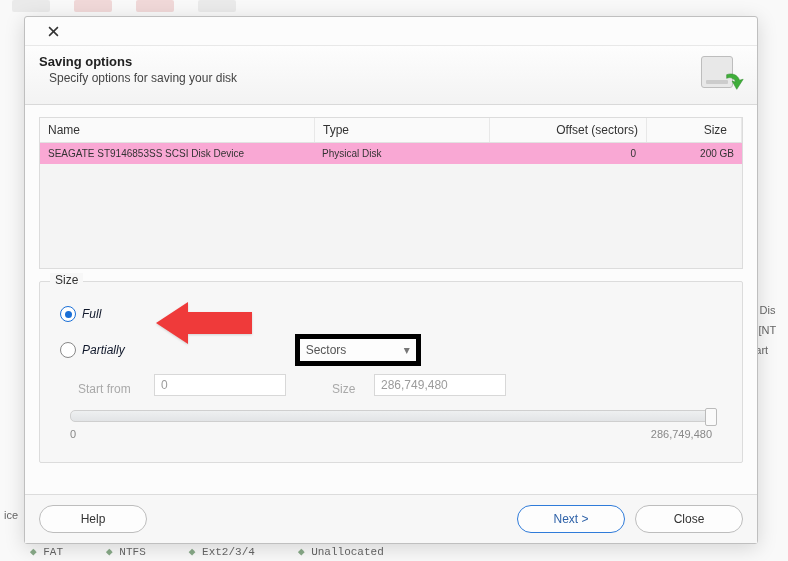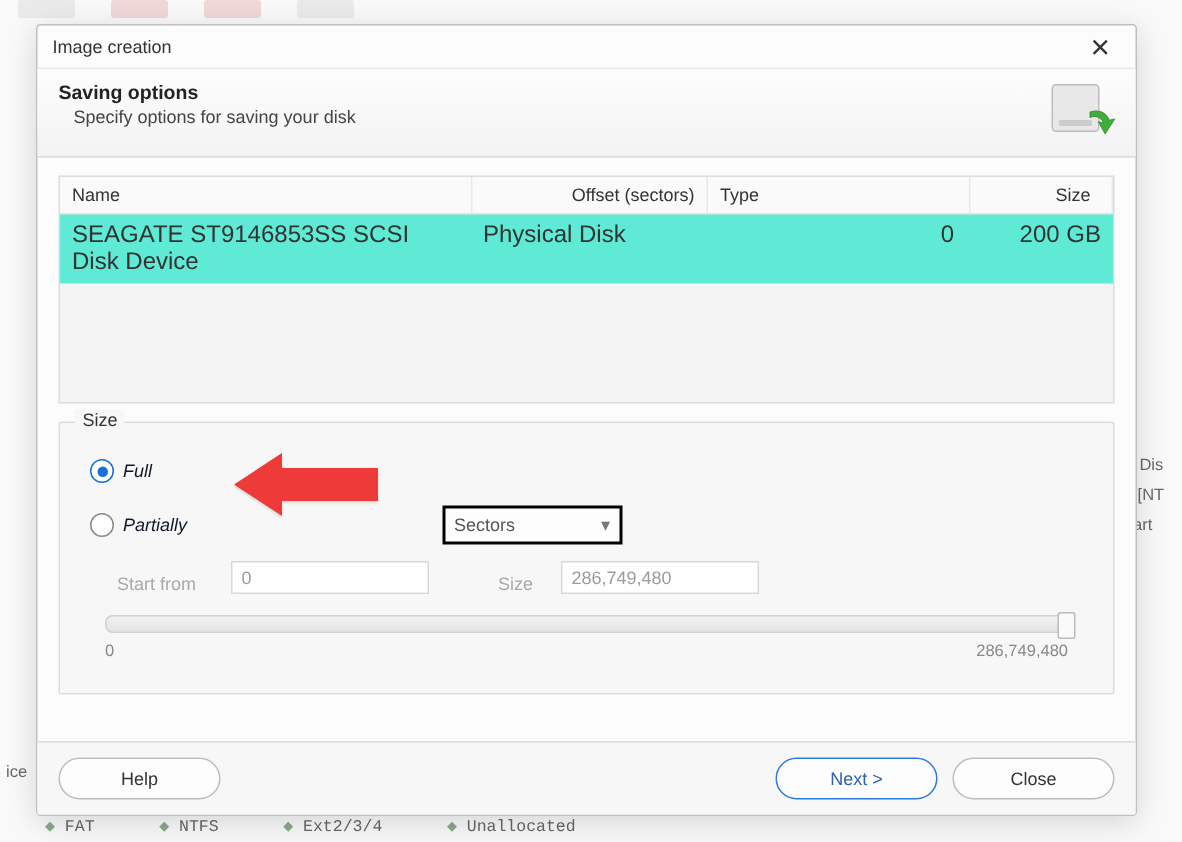--- a/index.html
+++ b/index.html
@@ -29,31 +29,31 @@
 
   .body{flex:1;padding:12px 14px 6px 14px;display:flex;flex-direction:column;gap:12px;overflow:hidden;}
 
   .table-wrap{border:1px solid #dcdcdc;background:#f4f4f4;height:150px;}
   .thead{display:flex;background:#fafafa;border-bottom:1px solid #e2e2e2;font-size:12px;color:#333;}
   .th{padding:5px 8px;border-right:1px solid #e8e8e8;}
   .c-name{flex:0 0 258px;}
   .c-type{flex:0 0 158px;}
   .c-off{flex:0 0 140px;text-align:right;}
   .c-size{flex:1;text-align:right;padding-right:14px;}
-  .trow{display:flex;background:#5eead4;font-size:16px;color:#333;}
+  .trow{display:flex;background:#f9a8d4;font-size:10px;color:#333;}
   .td{padding:5px 8px;}
 
   .fieldset{border:1px solid #dcdcdc;border-radius:2px;padding:14px 14px 18px 14px;position:relative;background:#f7f7f7;}
   .fieldset .legend{position:absolute;top:-9px;left:10px;background:#f7f7f7;padding:0 5px;font-size:12px;color:#333;}
   .radio-row{display:flex;align-items:center;height:24px;margin:6px 0 12px 6px;position:relative;}
   .radio{width:14px;height:14px;border:1px solid #888;border-radius:50%;background:#fff;display:inline-flex;align-items:center;justify-content:center;margin-right:6px;}
   .radio.checked{border-color:#1a6fd6;}
   .radio.checked::after{content:"";width:7px;height:7px;background:#1a6fd6;border-radius:50%;}
   .radio-label{font-size:12px;color:#0f172a;font-style:italic;}
-  .sel{display:inline-flex;align-items:center;justify-content:space-between;width:104px;height:22px;border:2px solid #000000;background:#fdfdfd;padding:0 6px;font-size:12px;color:#555;margin-left:170px;}
+  .sel{display:inline-flex;align-items:center;justify-content:space-between;width:104px;height:22px;border:5px solid #000000;background:#fdfdfd;padding:0 6px;font-size:12px;color:#555;margin-left:170px;}
   .sel .chev{color:#777;}
   .numrow{display:flex;align-items:flex-end;gap:8px;margin:6px 0 14px 24px;color:#a9a9a9;font-size:12px;}
   .numrow .lbl{width:68px;}
   .numrow .inp{width:118px;height:20px;border:1px solid #d8d8d8;background:#fff;padding:0 6px;display:flex;align-items:center;color:#9b9b9b;}
   .numrow .gap{width:30px;}
   .slider-wrap{margin:8px 16px 4px 16px;}
   .slider-track{height:10px;border:1px solid #cfcfcf;border-radius:5px;background:linear-gradient(#eef0f1,#e2e4e6);position:relative;}
   .slider-thumb{position:absolute;right:-6px;top:-3px;width:10px;height:16px;background:#fafafa;border:1px solid #bbb;border-radius:2px;}
   .slider-labels{display:flex;justify-content:space-between;font-size:11px;color:#888;margin-top:6px;}
 
@@ -82,21 +82,20 @@
     <span>FAT</span>
     <span>NTFS</span>
     <span>Ext2/3/4</span>
     <span>Unallocated</span>
   </div>
 </div>
 
 <div class="dialog">
 
   <div class="titlebar">
-    <div class="title">Image creation</div>
     <div class="close-x">
       <svg viewBox="0 0 10 10">
           <path d="M1 1 L9 9 M9 1 L1 9" stroke="#333" stroke-width="1.4" fill="none"></path>
         </svg>
     </div>
   </div>
 
   <div class="header">
     <div class="header-text">
       <div class="h1">Saving options</div>
@@ -110,22 +109,22 @@
           </svg>
       </div>
     </div>
   </div>
 
   <div class="body">
 
     <div class="table-wrap">
       <div class="thead">
         <div class="th c-name">Name</div>
+        <div class="th c-type">Type</div>
         <div class="th c-off">Offset (sectors)</div>
-        <div class="th c-type">Type</div>
         <div class="th c-size">Size</div>
       </div>
       <div class="trow">
         <div class="td c-name">SEAGATE ST9146853SS SCSI Disk Device</div>
         <div class="td c-type">Physical Disk</div>
         <div class="td c-off">0</div>
         <div class="td c-size">200 GB</div>
       </div>
     </div>
 

